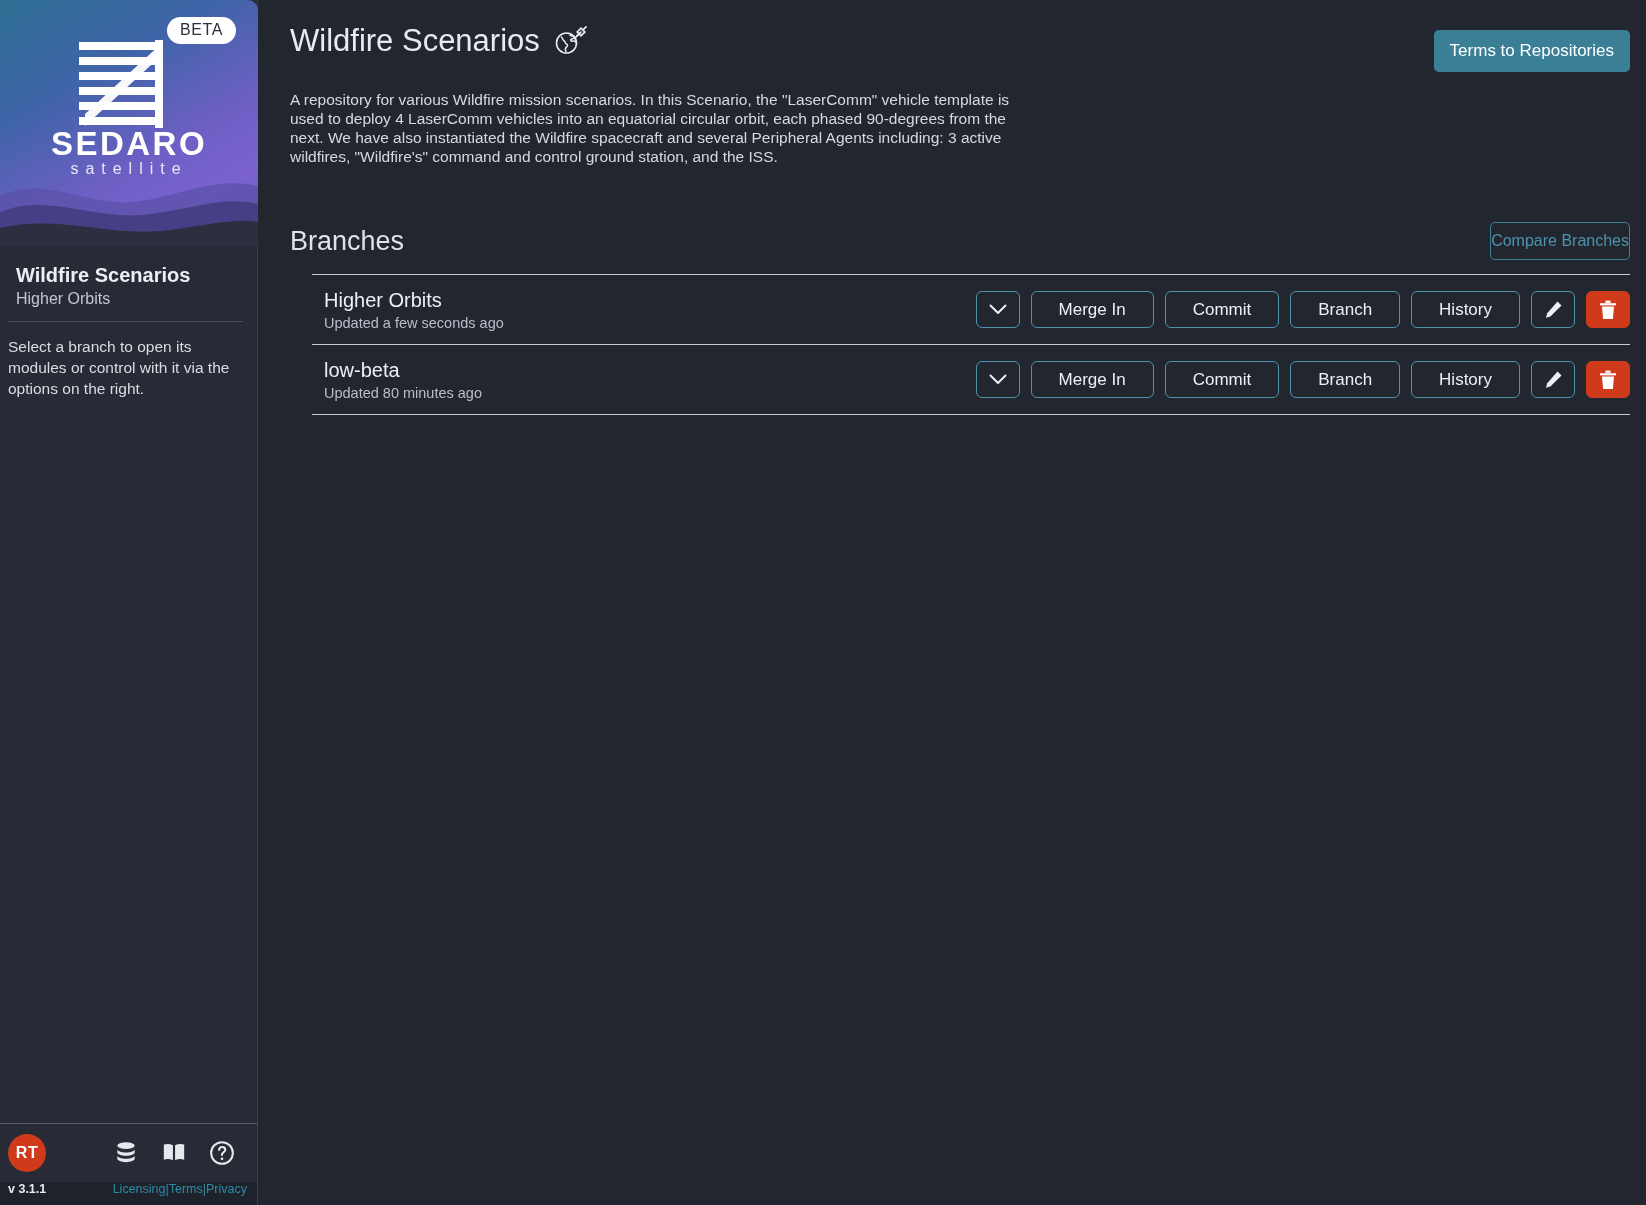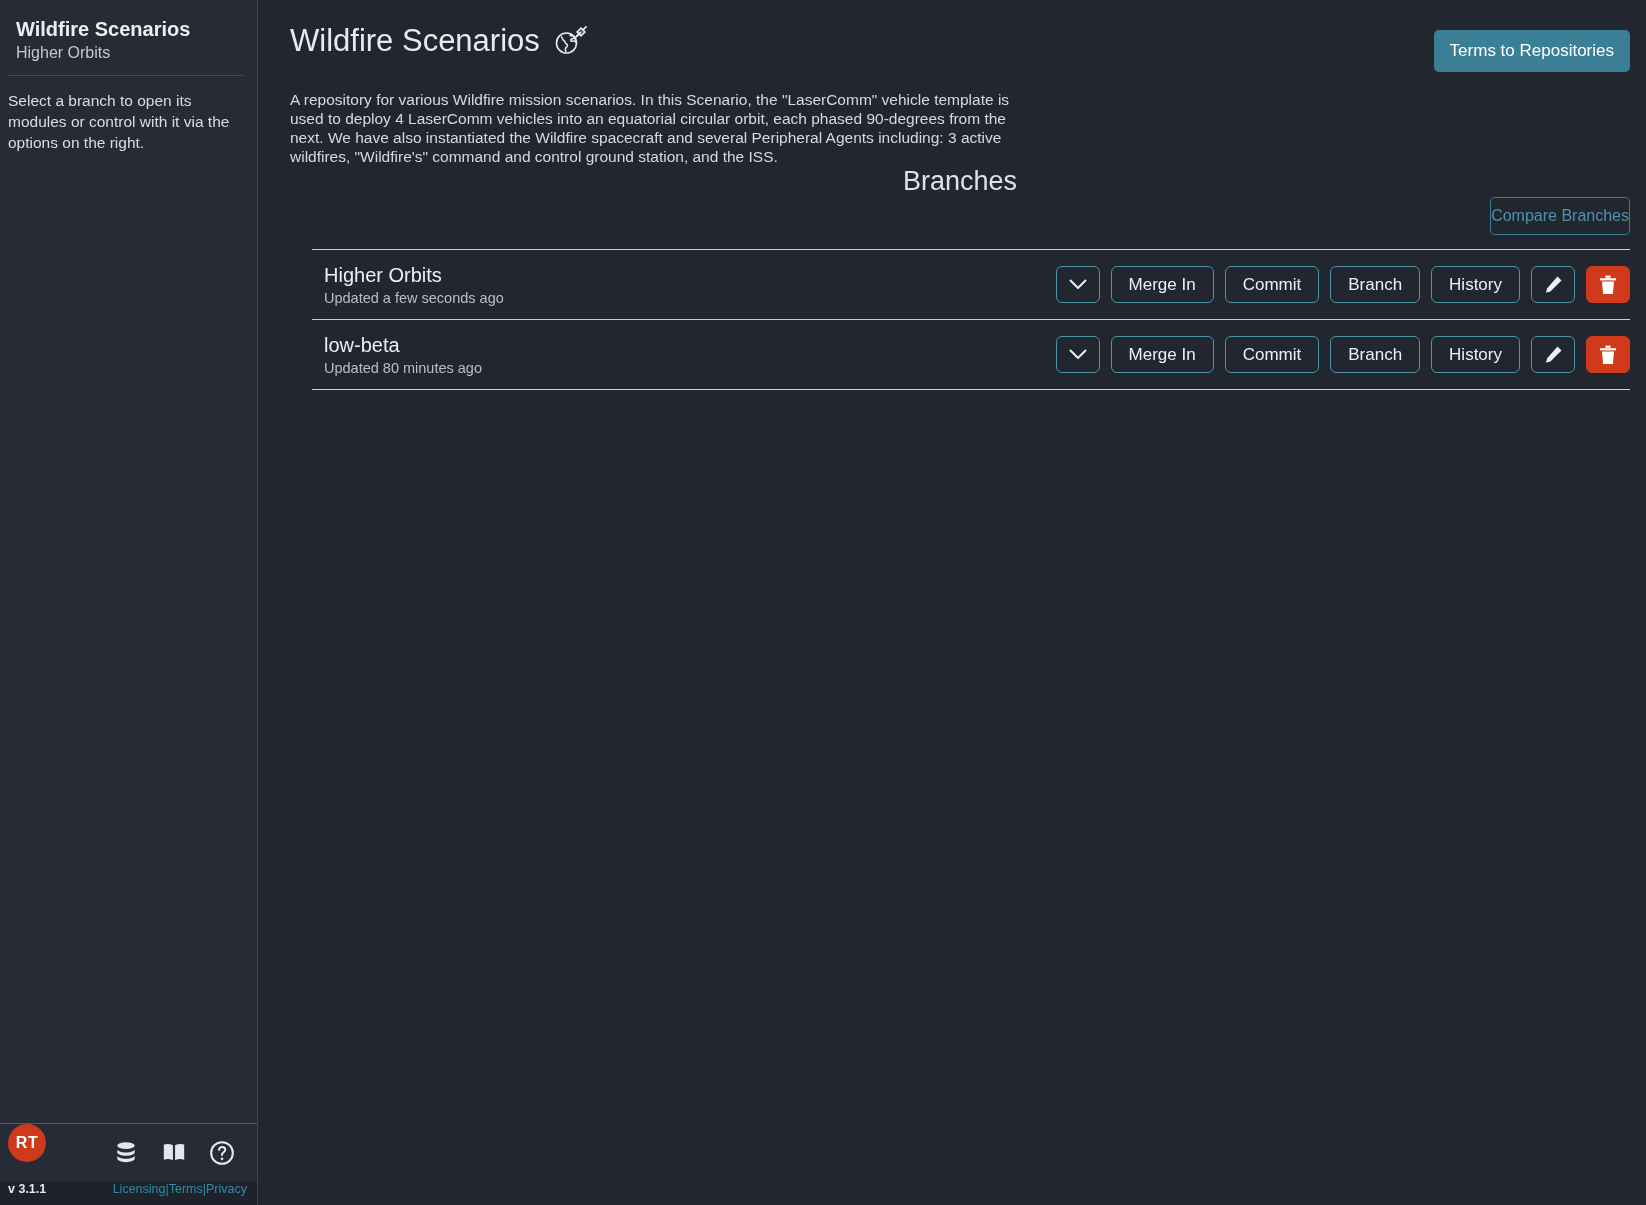--- a/index.html
+++ b/index.html
@@ -52,21 +52,21 @@
   .repo-branch { color: #c2c7d1; font-size: 16px; margin-top: 2px; }
   .sb-divider { height: 1px; background: #444b5c; margin: 13px 14px 0 8px; }
   .repo-hint {
     color: #d9dce3; font-size: 15.5px; line-height: 21px;
     padding: 14px 22px 0 8px;
   }
   .sb-spacer { flex: 1; }
 
   .sb-footer-divider { height: 1px; background: #545b6b; margin: 0 0 0 0; }
   .sb-icons-row {
-    height: 58px; display: flex; 
+    height: 58px; display: flex; align-items: center;
     padding: 0 22px 0 8px;
   }
   .avatar {
     width: 38px; height: 38px; border-radius: 50%;
     background: #cf3a1b; color: #fff;
     display: flex; align-items: center; justify-content: center;
     font-size: 16px; font-weight: 700; letter-spacing: .5px;
   }
   .sb-icons-right { margin-left: auto; display: flex; align-items: center; gap: 22px; }
   .sb-ico { width: 26px; height: 26px; display: block; cursor: pointer; }
@@ -97,21 +97,21 @@
     font-size: 17px; padding: 11px 16px;
     font-family: "Liberation Sans", sans-serif; cursor: pointer;
   }
   .desc {
     color: #d6d9e0; font-size: 15.5px; line-height: 19px;
     max-width: 745px; margin-top: 18px;
   }
 
   .branches-head {
     display: flex; align-items: center;
-    flex-direction: column;
+    margin-top: 56px;
   }
   .branches-title { color: #dfe2e9; font-size: 27px; font-weight: 400; }
   .compare-btn {
     margin-left: auto;
     background: transparent; color: #4e93ac;
     border: 1px solid #3f7f99; border-radius: 5px;
     font-size: 16px; padding: 9px 0;
     font-family: "Liberation Sans", sans-serif; cursor: pointer;
   }
 
@@ -124,40 +124,65 @@
   }
   .branch-row:last-child { border-bottom: 1px solid #c9ccd3; }
   .branch-info { display: flex; flex-direction: column; }
   .branch-name { color: #edeff3; font-size: 20px; line-height: 25px; }
   .branch-updated { color: #b9bec9; font-size: 14.5px; margin-top: 2px; }
   .branch-actions { margin-left: auto; display: flex; align-items: center; gap: 11px; }
 
   .obtn {
     background: transparent; color: #edeff3;
     border: 1px solid #4e93ac; border-radius: 6px;
-    font-size: 17px; height: 37px; padding: 0 17px;
+    font-size: 17px; height: 37px; padding: 0 27px;
     font-family: "Liberation Sans", sans-serif; cursor: pointer;
     display: flex; align-items: center; justify-content: center;
   }
   .obtn.icon-only { width: 44px; padding: 0; }
   .obtn.caret { width: 44px; padding: 0; }
   .dbtn {
     background: #cf3a1b; border: 1px solid #cf3a1b; border-radius: 6px;
     width: 44px; height: 37px; cursor: pointer;
     display: flex; align-items: center; justify-content: center;
   }
   .gly { display: block; }
 </style>
 </head>
 <body>
 
 <div class="app">
 
   <aside class="sidebar">
 
+    <div class="logo-panel">
+      <svg class="waves" viewBox="0 0 258 90" preserveAspectRatio="none">
+        <path d="M0,40 C45,18 90,52 135,46 C180,40 215,20 258,30 L258,90 L0,90 Z" fill="#5b51a8" opacity="0.75"></path>
+        <path d="M0,56 C50,36 95,66 150,58 C200,51 225,40 258,48 L258,90 L0,90 Z" fill="#433c7e" opacity="0.85"></path>
+        <path d="M0,72 C60,58 110,82 170,74 C210,69 235,62 258,66 L258,90 L0,90 Z" fill="#2b2f3f"></path>
+      </svg>
+
+      <div class="beta-badge">BETA</div>
+
+      <svg class="logo-mark" width="100" height="92" viewBox="0 0 100 92">
+        <g fill="#ffffff">
+          <rect x="0" y="2" width="80" height="8"></rect>
+          <rect x="0" y="17" width="80" height="8"></rect>
+          <rect x="0" y="32" width="80" height="8"></rect>
+          <rect x="0" y="47" width="80" height="8"></rect>
+          <rect x="0" y="62" width="80" height="8"></rect>
+          <rect x="0" y="77" width="80" height="8"></rect>
+          <path d="M84 0 L84 88 L76 88 L76 0 Z"></path>
+          <path d="M84 2 L84 14 L6 86 L6 74 Z" opacity="0.95"></path>
+        </g>
+      </svg>
+
+      <div class="logo-word">SEDARO</div>
+      <div class="logo-sub">satellite</div>
+    </div>
 
     <div class="repo-block">
       <div class="repo-title">Wildfire Scenarios</div>
       <div class="repo-branch">Higher Orbits</div>
     </div>
     <div class="sb-divider"></div>
     <div class="repo-hint">Select a branch to open its modules or control with it via the options on the right.</div>
 
     <div class="sb-spacer"></div>
 

